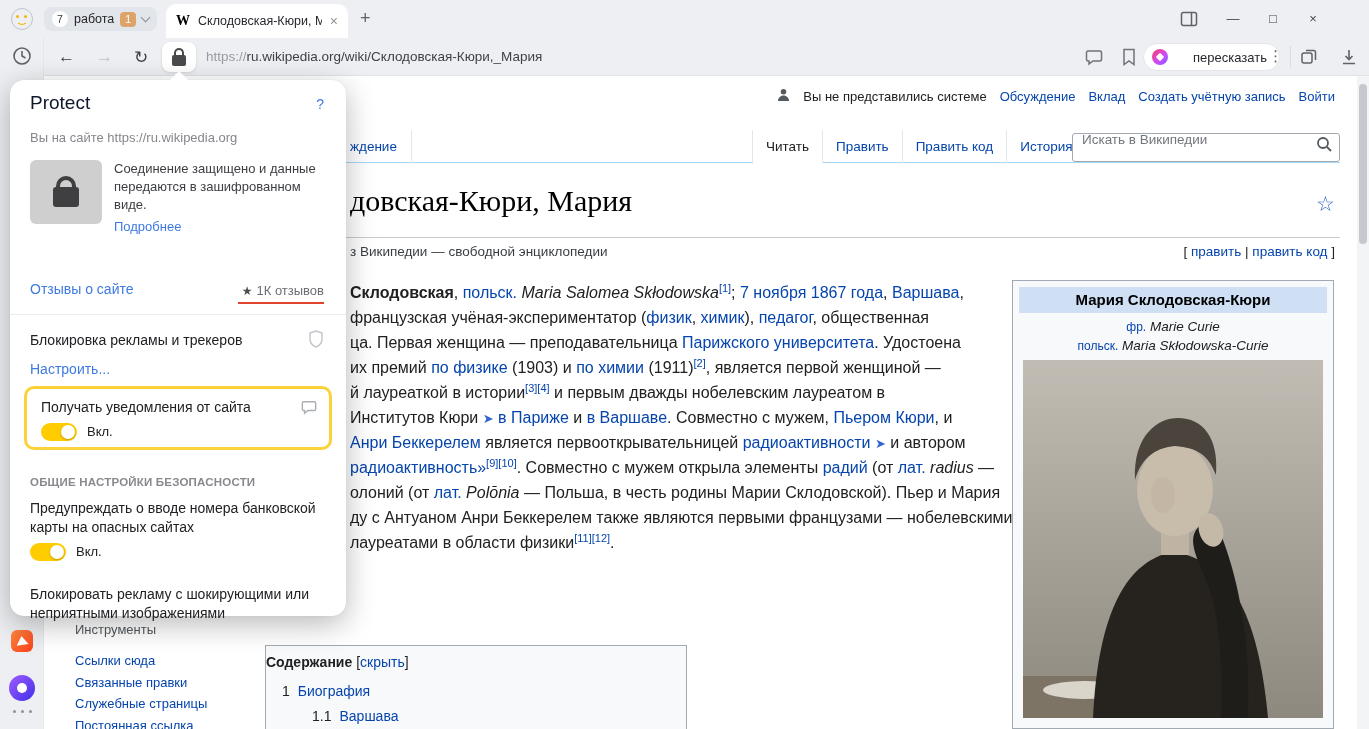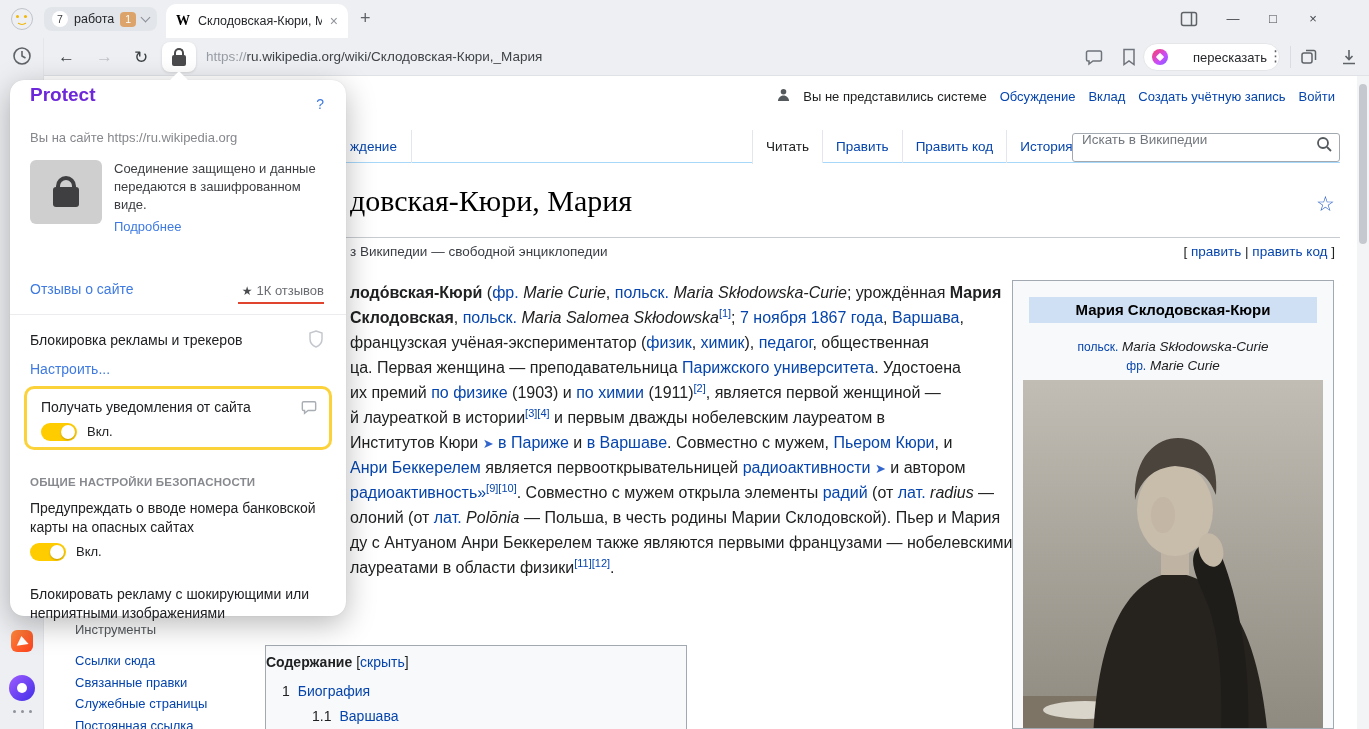--- a/index.html
+++ b/index.html
@@ -97,34 +97,34 @@
   .toc-head .hd{font-weight:bold;color:#202122}
   .toc-head .br{color:#202122}
   .toc-head .tg{color:#0645ad}
   .toc-list{margin-top:9px;font-size:14px}
   .toc-item{padding-left:16px;height:25px;line-height:25px}
   .toc-item.toc-indent{padding-left:46px}
   .toc-num{color:#202122;margin-right:8px}
   .toc-link{color:#0645ad}
 
   .infobox{position:absolute;left:968px;top:204px;width:322px;height:449px;background:#f8f9fa;border:1px solid #a2a9b1;overflow:hidden}
-  .ib-head{background:#cfe0f5;text-align:center;font-weight:bold;font-size:15px;color:#000;padding:4px 0;margin:16px;line-height:18px}
+  .ib-head{background:#cfe0f5;text-align:center;font-weight:bold;font-size:15px;color:#000;padding:4px 0;margin:6px;line-height:18px}
   .ib-line{text-align:center;font-size:13.5px;margin-top:4px;color:#202122}
   .ib-line .lang{color:#0645ad;font-size:12px}
   .ib-line .nm{font-style:italic}
   .ib-photo{display:block;margin:7px auto 0}
 
   .wsb-head{position:absolute;left:31px;top:546px;font-size:13px;color:#54595d}
   .wsb-links{position:absolute;left:31px;top:574px;font-size:13px}
   .sb-link{height:21.5px;line-height:21.5px;color:#0645ad;white-space:nowrap}
 
   
   .protect{position:absolute;left:10px;top:80px;width:336px;height:536px;background:#fff;border-radius:14px;box-shadow:0 8px 30px rgba(0,0,0,.28),0 0 1px rgba(0,0,0,.15);z-index:50}
   .p-arrow{position:absolute;left:162px;top:-6px;width:14px;height:14px;background:#fff;transform:rotate(45deg);border-radius:2px}
-  .p-title{position:absolute;left:20px;top:4px;font-size:19px;font-weight:bold;color:#6d28d9}
+  .p-title{position:absolute;left:20px;top:12px;font-size:19px;font-weight:normal;color:#0f172a}
   .p-help{position:absolute;right:22px;top:16px;font-size:14px;color:#3e7ae2}
   .p-site{position:absolute;left:20px;top:50px;font-size:13px;color:#85878c}
   .p-tile{position:absolute;left:20px;top:80px;width:72px;height:64px;background:#cfcfcf;border-radius:6px}
   .lock-big{position:absolute;left:23px;top:27px;width:26px;height:20px;background:#3f3f41;border-radius:3px}
   .lock-big:before{content:"";position:absolute;left:3px;top:-11px;width:12px;height:12px;border:4px solid #3f3f41;border-bottom:none;border-radius:10px 10px 0 0}
   .p-conn{position:absolute;left:104px;top:80px;width:220px;font-size:13px;line-height:18px;color:#3c3e42}
   .p-link{color:#3e7ae2;display:inline-block;margin-top:4px}
   .p-reviews-link{position:absolute;left:20px;top:201px;font-size:14px;color:#3e7ae2}
   .p-reviews-right{position:absolute;right:22px;top:203px;font-size:13px;color:#6b6d72}
   .p-star{color:#4a4c50;margin-right:4px;font-size:12px}
@@ -184,21 +184,20 @@
 
     <div class="wtitle">довская-Кюри, Мария</div>
     <div class="watchstar">☆</div>
     <div class="title-rule"></div>
     <div class="tagline">з Википедии — свободной энциклопедии</div>
     <div class="editsec">
       <span>[ </span><a>править</a><span> | </span><a>править код</a><span> ]</span>
     </div>
 
     <div class="article">
-        <div class="a-line"><span class="seg-b">лодо́вская-Кюри́</span><span> (</span><span class="seg-l">фр.</span><span> </span><span class="seg-i">Marie Curie</span><span>, </span><span class="seg-l">польск.</span><span> </span><span class="seg-i">Maria Skłodowska-Curie</span><span>; урождённая </span><span class="seg-b">Мария</span></div>
         <div class="a-line"><span class="seg-b">Склодовская</span><span>, </span><span class="seg-l">польск.</span><span> </span><span class="seg-i">Maria Salomea Skłodowska</span><span class="seg-sup">[1]</span><span>; </span><span class="seg-l">7 ноября</span><span> </span><span class="seg-l">1867 года</span><span>, </span><span class="seg-l">Варшава</span><span>,</span></div>
         <div class="a-line"><span>французская учёная-экспериментатор (</span><span class="seg-l">физик</span><span>, </span><span class="seg-l">химик</span><span>), </span><span class="seg-l">педагог</span><span>, общественная</span></div>
         <div class="a-line"><span>ца. Первая женщина — преподавательница </span><span class="seg-l">Парижского университета</span><span>. Удостоена</span></div>
         <div class="a-line"><span>их премий </span><span class="seg-l">по физике</span><span> (1903) и </span><span class="seg-l">по химии</span><span> (1911)</span><span class="seg-sup">[2]</span><span>, является первой женщиной —</span></div>
         <div class="a-line"><span>й лауреаткой в истории</span><span class="seg-sup">[3][4]</span><span> и первым дважды нобелевским лауреатом в</span></div>
         <div class="a-line"><span>Институтов Кюри </span><span class="seg-arrow">➤</span><span> </span><span class="seg-l">в Париже</span><span> и </span><span class="seg-l">в Варшаве</span><span>. Совместно с мужем, </span><span class="seg-l">Пьером Кюри</span><span>, и</span></div>
         <div class="a-line"><span class="seg-l">Анри Беккерелем</span><span> является первооткрывательницей </span><span class="seg-l">радиоактивности</span><span> </span><span class="seg-arrow">➤</span><span> и автором</span></div>
         <div class="a-line"><span class="seg-l">радиоактивность»</span><span class="seg-sup">[9][10]</span><span>. Совместно с мужем открыла элементы </span><span class="seg-l">радий</span><span> (от </span><span class="seg-l">лат.</span><span> </span><span class="seg-i">radius</span><span> —</span></div>
         <div class="a-line"><span>олоний (от </span><span class="seg-l">лат.</span><span> </span><span class="seg-i">Polōnia</span><span> — Польша, в честь родины Марии Склодовской). Пьер и Мария</span></div>
         <div class="a-line"><span>ду с Антуаном Анри Беккерелем также являются первыми французами — нобелевскими</span></div>
@@ -211,26 +210,26 @@
       </div>
       <div class="toc-list">
           <div class="toc-item"><span class="toc-num">1</span><span class="toc-link">Биография</span></div>
           <div class="toc-item toc-indent"><span class="toc-num">1.1</span><span class="toc-link">Варшава</span></div>
         </div>
     </div>
 
     <div class="infobox">
       <div class="ib-head">Мария Склодовская-Кюри</div>
       <div class="ib-line">
+        <span class="lang">фр.</span>
+        <span class="nm">Marie Curie</span>
+      </div>
+      <div class="ib-line">
         <span class="lang">польск.</span>
         <span class="nm">Maria Skłodowska-Curie</span>
-      </div>
-      <div class="ib-line">
-        <span class="lang">фр.</span>
-        <span class="nm">Marie Curie</span>
       </div>
       <svg class="ib-photo" width="300" height="358" viewBox="0 0 300 358">
         <defs>
           <linearGradient id="bgph" x1="0" y1="0" x2="0" y2="1">
             <stop offset="0" stop-color="#c2bdb4"></stop>
             <stop offset="1" stop-color="#8e897f"></stop>
           </linearGradient>
         </defs>
         <rect width="300" height="358" fill="url(#bgph)"></rect>
         <rect x="0" y="316" width="150" height="42" fill="#7e7466"></rect>

